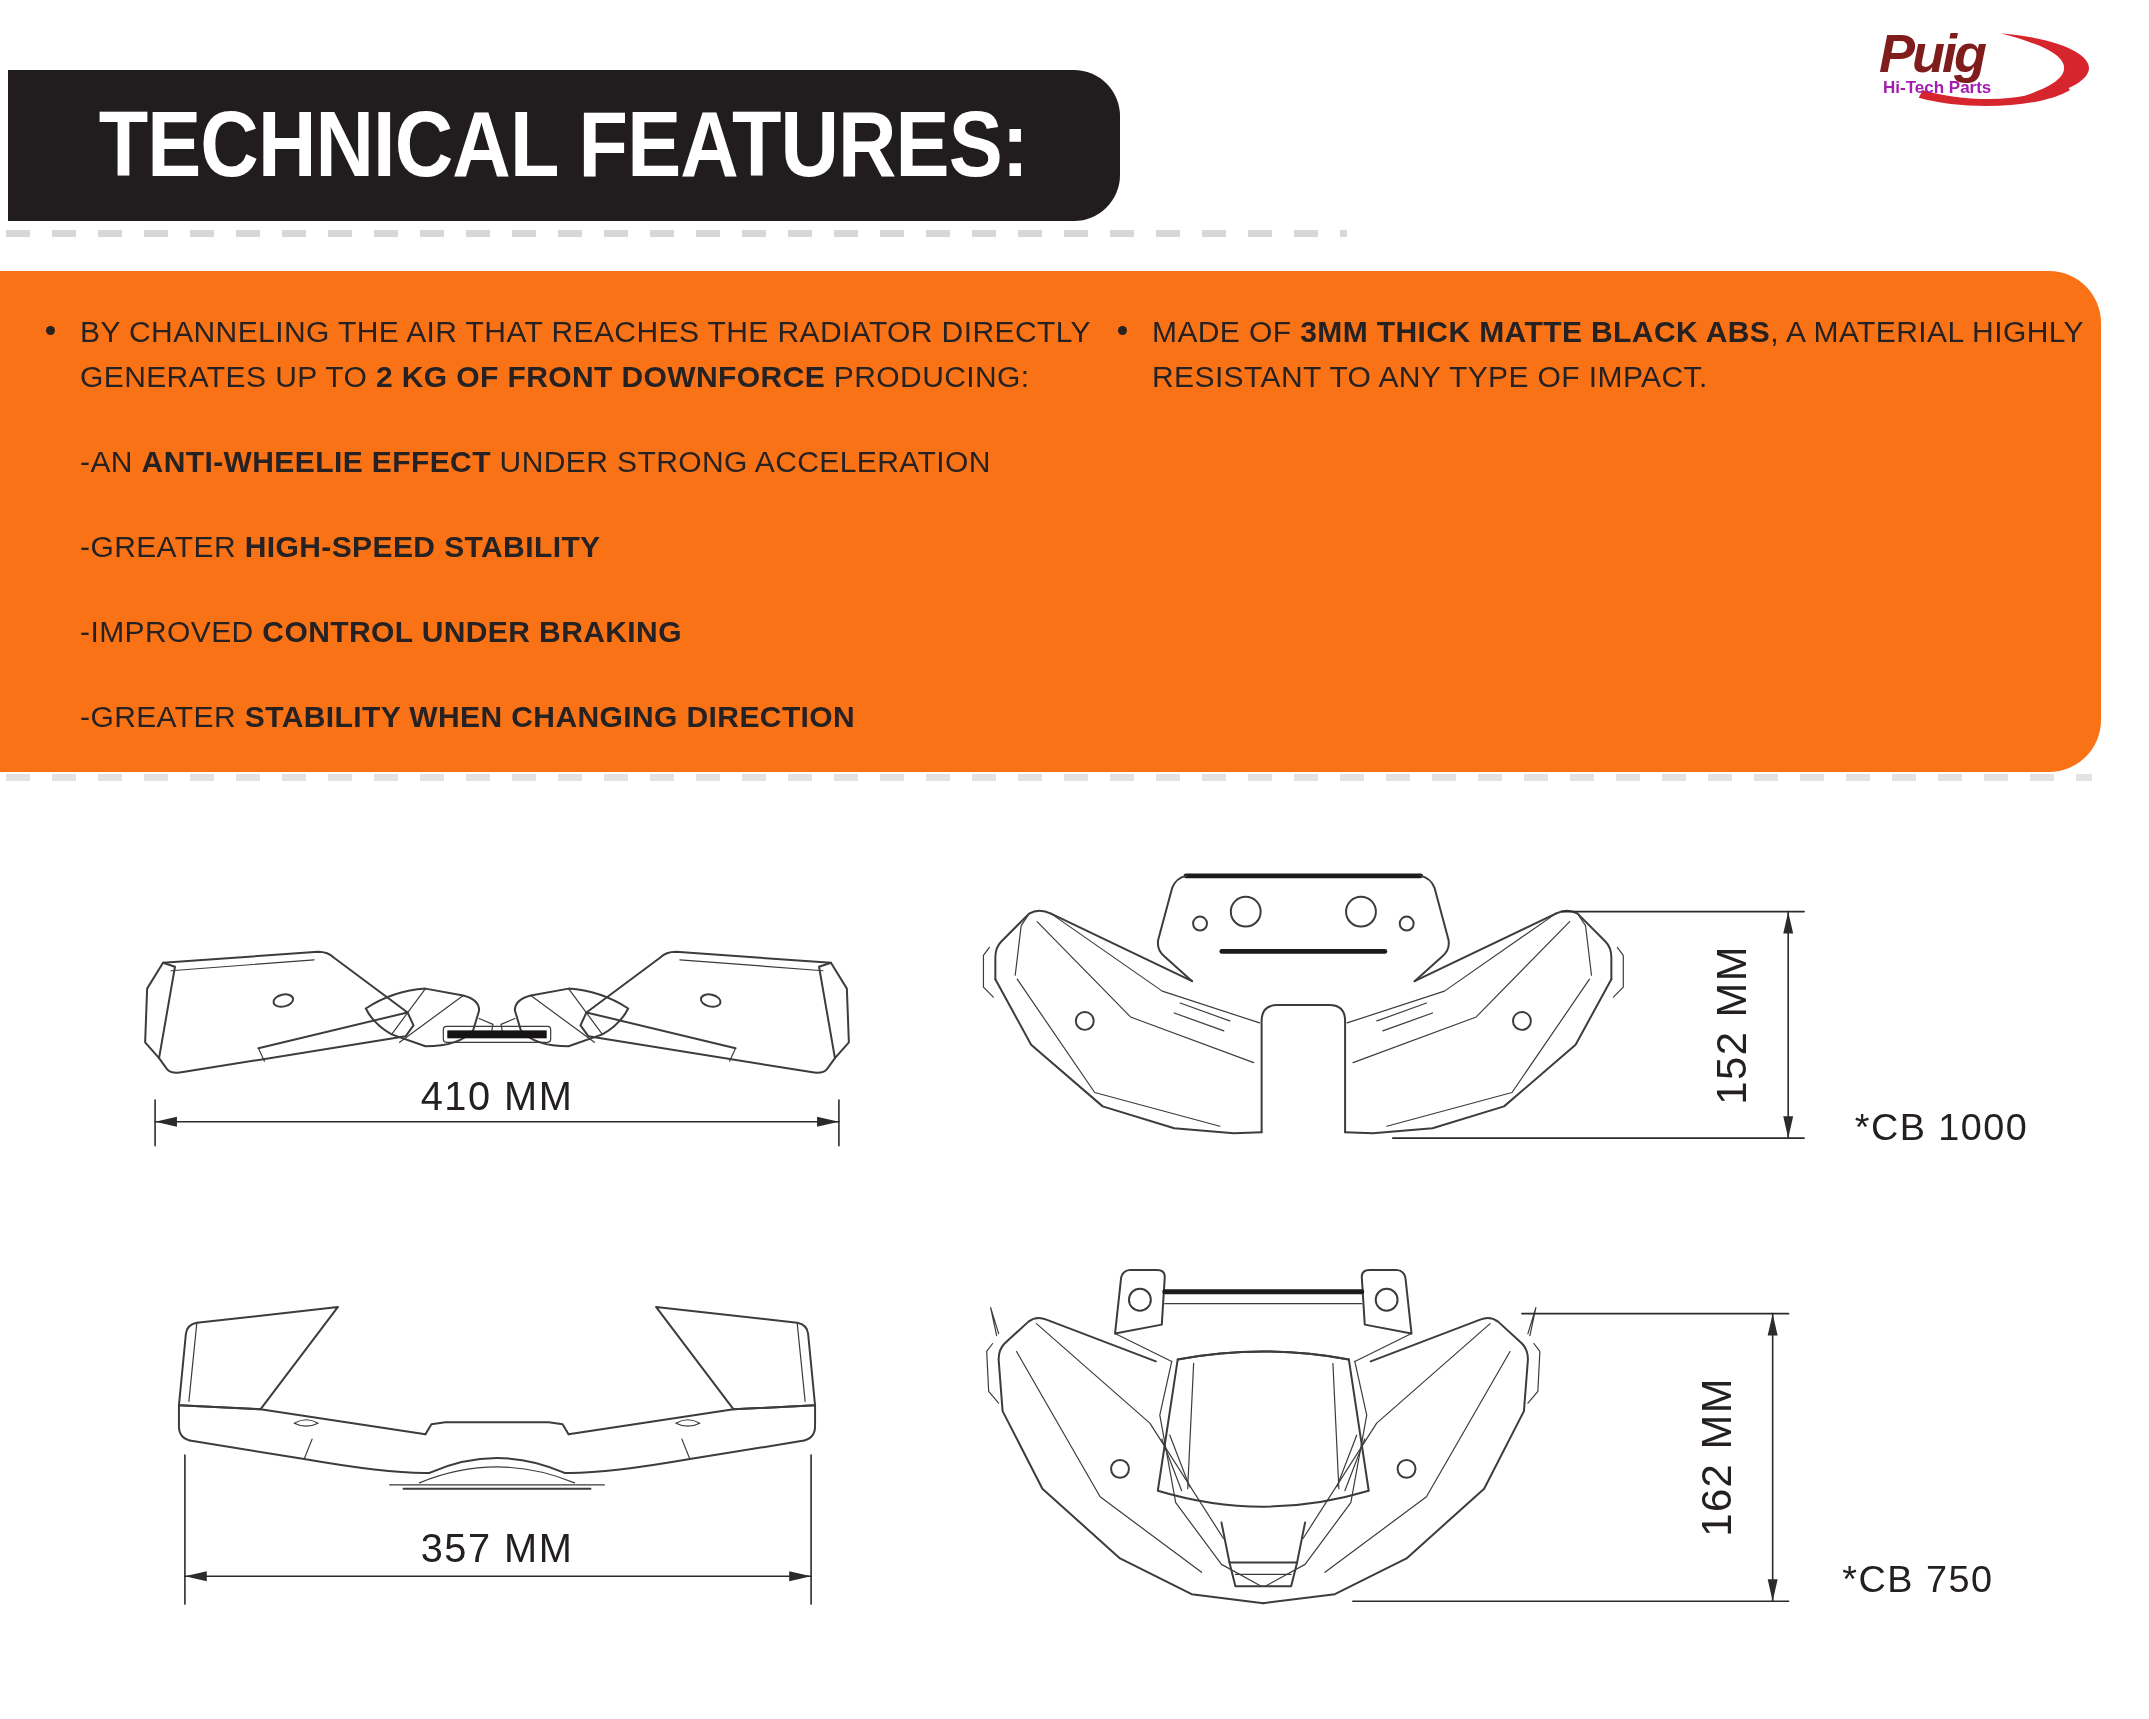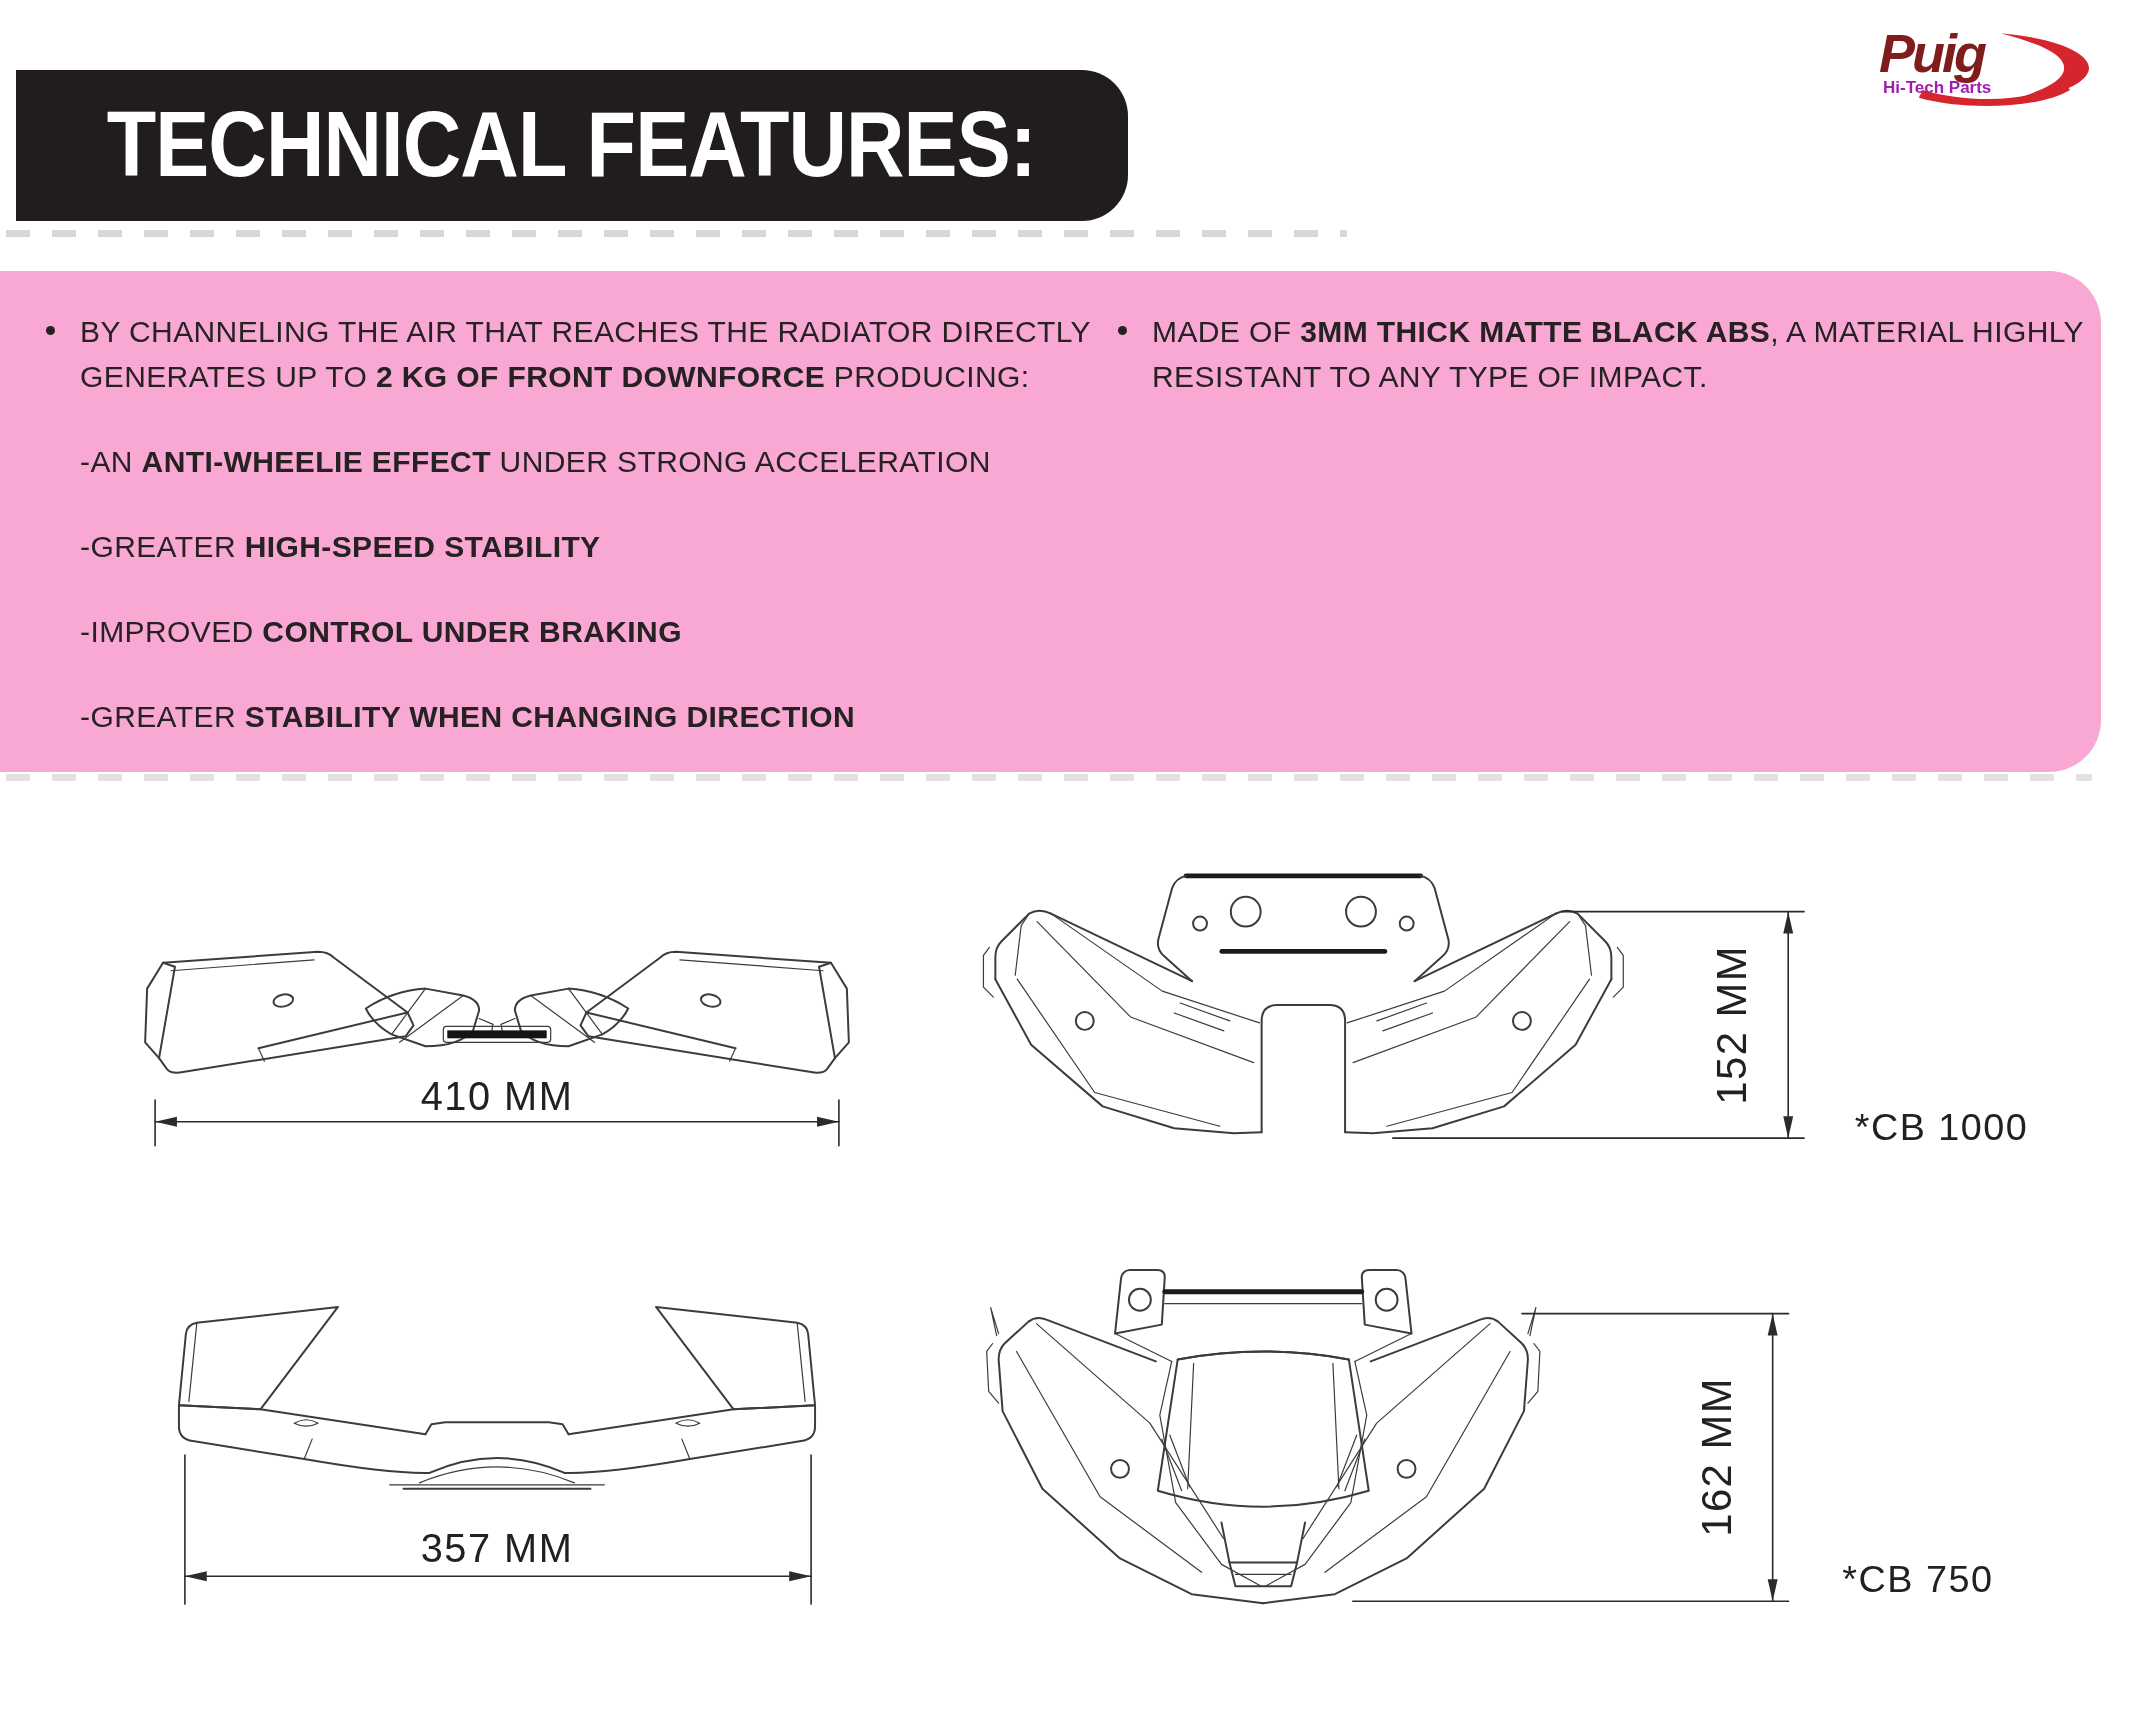--- a/index.html
+++ b/index.html
@@ -6,33 +6,33 @@
   .page{position:relative;width:2149px;height:1719px;background:#ffffff;overflow:hidden;
         font-family:"Liberation Sans",sans-serif;color:#262122;}
   
   .logo{position:absolute;left:1877px;top:30px;width:213px;height:80px;}
   .logo svg{position:absolute;left:0;top:0;width:213px;height:80px;}
   .logo .brand{position:absolute;left:2px;top:-8px;font-size:54px;font-weight:800;font-style:italic;
                letter-spacing:-3px;color:#7f1d1d;}
   .logo .tagline{position:absolute;left:6px;top:48px;font-size:17px;font-weight:700;
                  letter-spacing:0;color:#a21caf;}
   
-  .banner{position:absolute;left:16px;top:70px;width:1112px;height:151px;background:#211d1e;
+  .banner{position:absolute;left:8px;top:70px;width:1112px;height:151px;background:#211d1e;
           border-radius:0 46px 46px 0;}
   .banner h1{margin:0;padding:0 0 0 103px;line-height:149px;font-size:92px;font-weight:800;
              color:#ffffff;letter-spacing:-1px;transform:scaleX(0.88);transform-origin:left center;
              white-space:nowrap;}
   
   .dash{position:absolute;height:7px;}
   .dash-top{left:6px;top:230px;width:1341px;
             background:repeating-linear-gradient(90deg,#d9d8d6 0 24px,transparent 24px 46px);}
   .dash-bottom{left:6px;top:774px;width:2086px;
             background:repeating-linear-gradient(90deg,#e3e2e0 0 24px,transparent 24px 46px);}
   
-  .panel{position:absolute;left:0;top:271px;width:2101px;height:501px;background:#f9a8d4;
+  .panel{position:absolute;left:0;top:271px;width:2101px;height:501px;background:#f97316;
          border-radius:0 52px 52px 0;}
   .col{position:absolute;top:38px;width:995px;font-size:30px;line-height:45px;letter-spacing:0.4px;}
   .col-left{left:80px;}
   .col-right{left:1152px;}
   .blk{position:relative;margin-bottom:40px;}
   .blk:last-child{margin-bottom:0;}
   .ln{white-space:nowrap;}
   .ln b{font-weight:700;}
   .dot{position:absolute;left:-34px;top:17px;width:9px;height:9px;border-radius:50%;background:#262122;}
   

